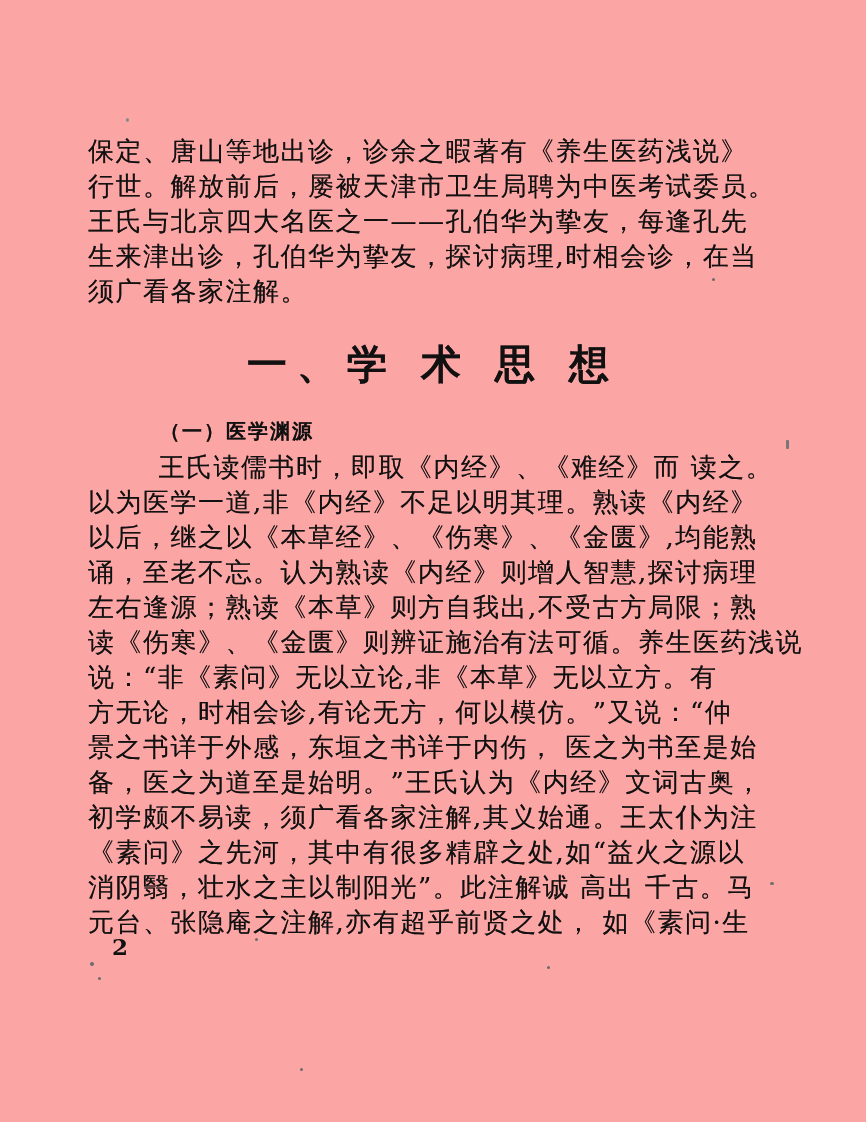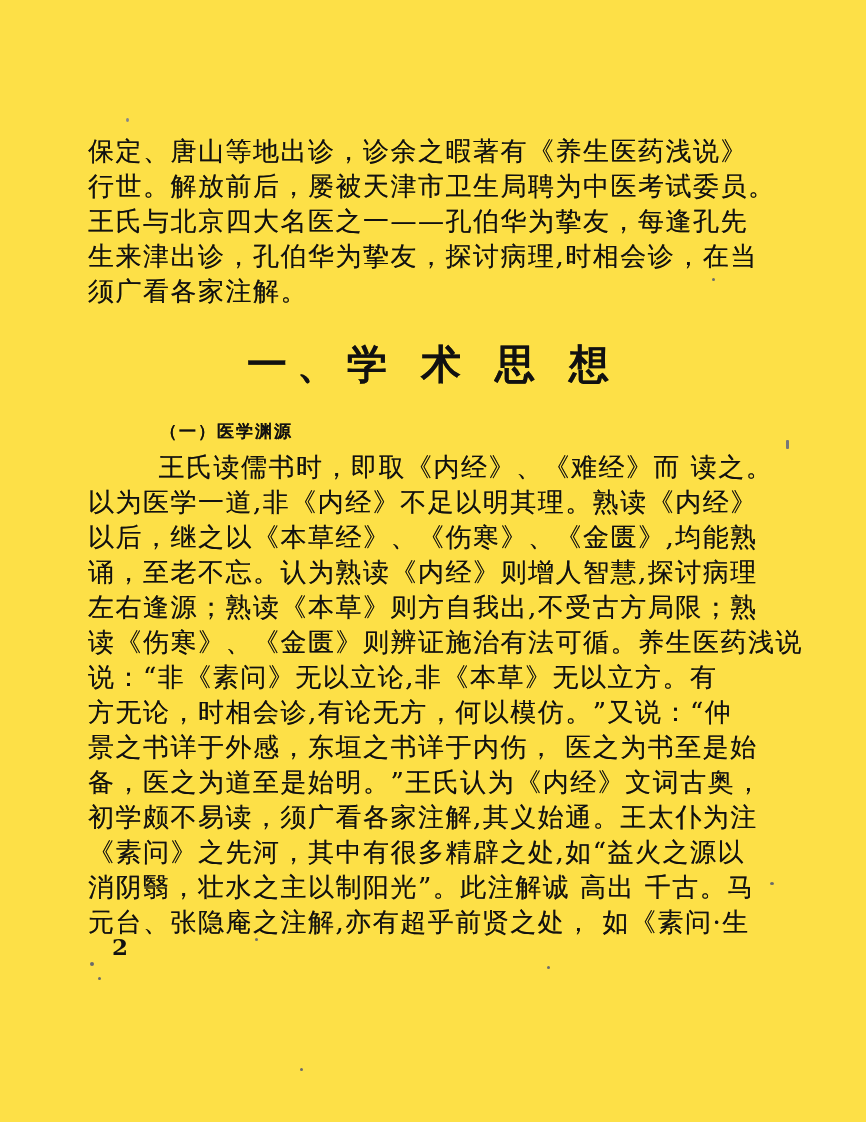--- a/index.html
+++ b/index.html
@@ -4,21 +4,21 @@
 <style>
   html, body {
     margin: 0;
     padding: 0;
     background: #ffffff;
   }
   .page {
     position: relative;
     width: 866px;
     height: 1122px;
-    background: #fde047;
+    background: #fca5a5;
     overflow: hidden;
     font-family: "DejaVu Serif", "Liberation Serif", serif;
     color: #111111;
   }
   .para {
     position: absolute;
     left: 88px;
     width: 700px;
   }
   .line {
@@ -44,21 +44,21 @@
     font-weight: 600;
     letter-spacing: 10px;
     line-height: 40px;
     text-shadow: 0 0 0.6px rgba(0,0,0,0.6);
   }
   .subheading {
     position: absolute;
     top: 414px;
     left: 160px;
     margin: 0;
-    font-size: 17px;
+    font-size: 20px;
     font-weight: bold;
     letter-spacing: 2px;
     line-height: 34px;
     text-shadow: 0 0 0.6px rgba(0,0,0,0.6);
   }
   .pagenum {
     position: absolute;
     top: 933px;
     left: 112px;
     font-size: 23px;

